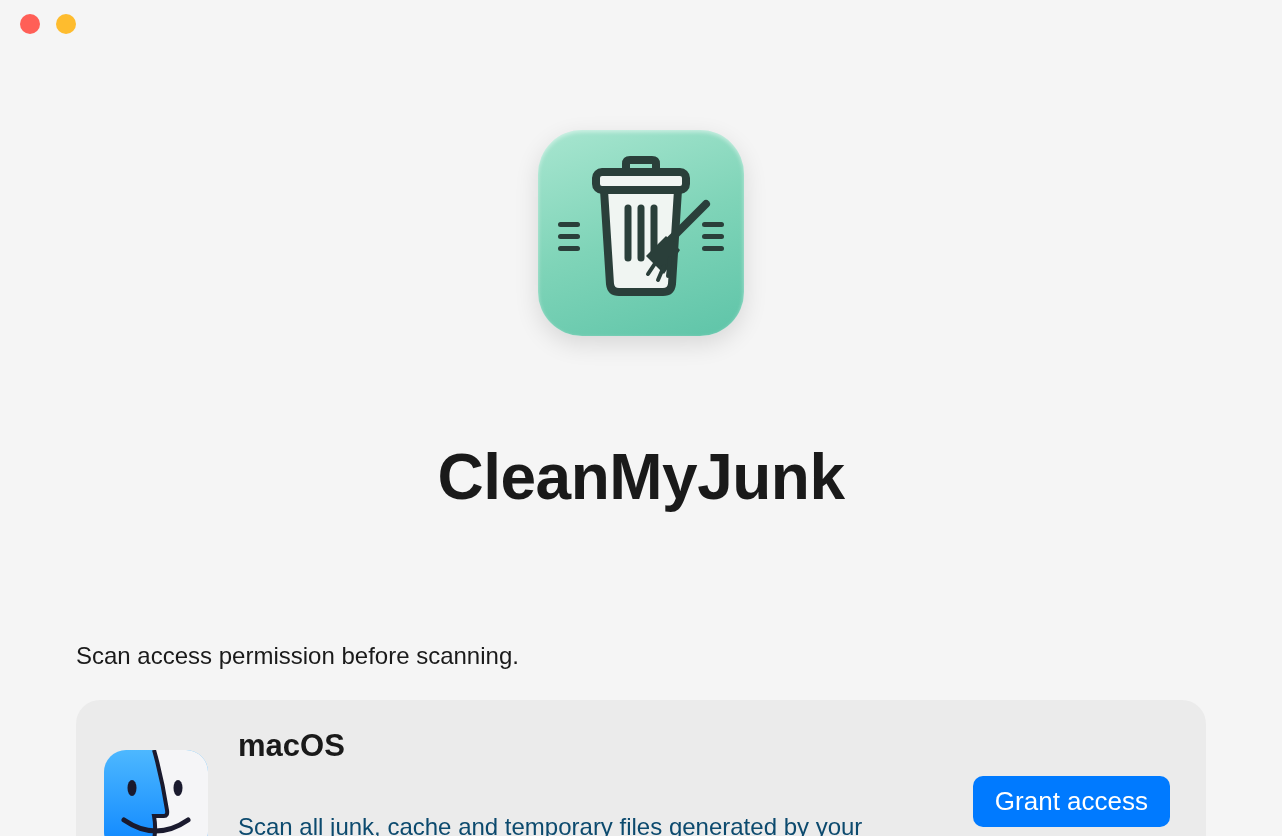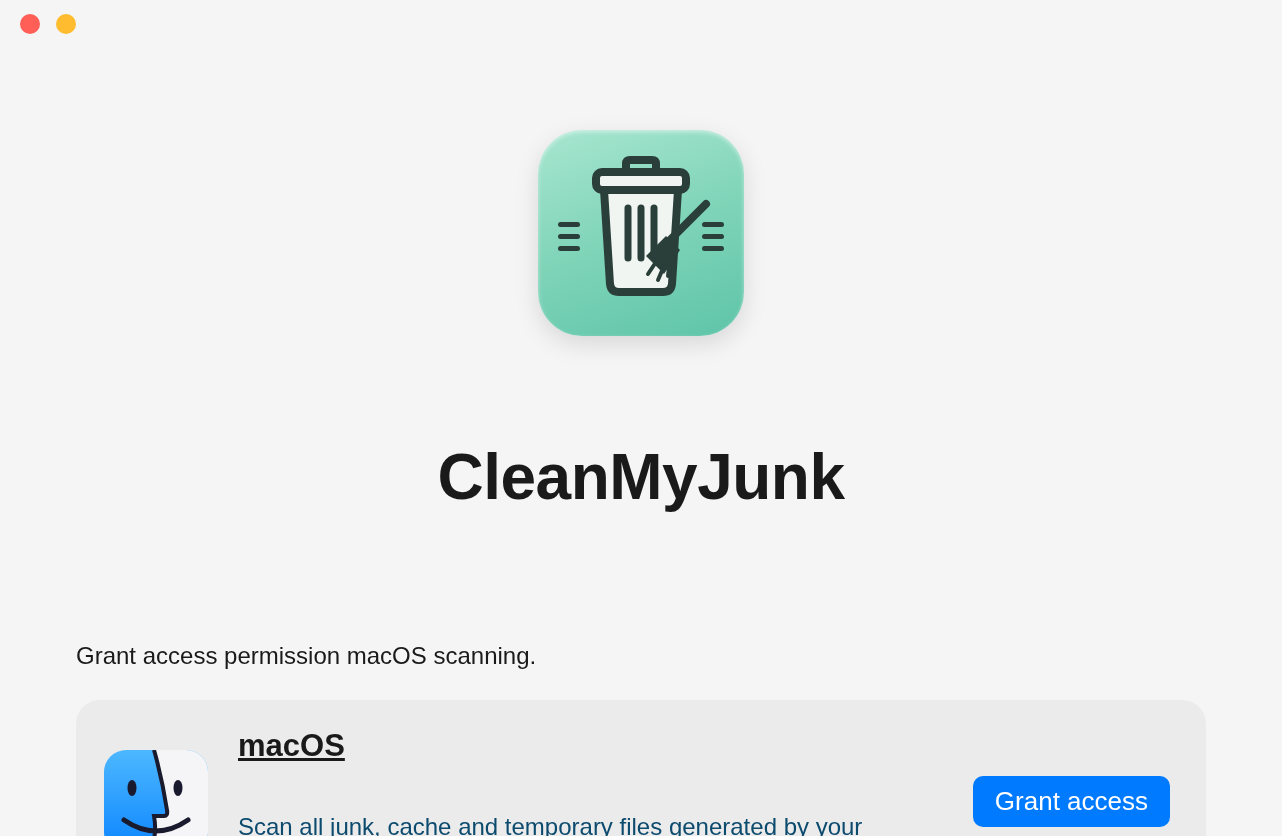--- a/index.html
+++ b/index.html
@@ -96,21 +96,20 @@
     
     .permission-text {
       flex: 1;
     }
     
     .permission-title {
       font-size: 31px;
       font-weight: 700;
       color: #1a1a1a;
       margin-bottom: 4px;
-      text-decoration: underline;
     }
     
     .permission-description {
       font-size: 24px;
       color: #0c4a6e;
       line-height: 1.35;
       font-weight: 400;
       margin-top: 47px;
     }
     
@@ -164,21 +163,21 @@
 
       <line x1="118" y1="132" x2="110" y2="144" stroke="#2a3f3a" stroke-width="4" stroke-linecap="round"></line>
       <line x1="126" y1="136" x2="120" y2="150" stroke="#2a3f3a" stroke-width="4" stroke-linecap="round"></line>
       <line x1="132" y1="128" x2="130" y2="146" stroke="#2a3f3a" stroke-width="4" stroke-linecap="round"></line>
     </svg>
   </div>
 
   <h1 class="app-title">CleanMyJunk</h1>
 
   <div class="permission-section">
-    <p class="permission-prompt">Grant access permission macOS scanning.</p>
+    <p class="permission-prompt">Scan access permission before scanning.</p>
 
     <div class="permission-card">
       <div class="os-icon">
         <svg width="104" height="104" viewBox="0 0 104 104">
           <defs>
             <linearGradient id="finderBlue" x1="0%" y1="0%" x2="0%" y2="100%">
               <stop offset="0%" stop-color="#4db8ff"></stop>
               <stop offset="100%" stop-color="#0a84ff"></stop>
             </linearGradient>
             <clipPath id="finderClip">

